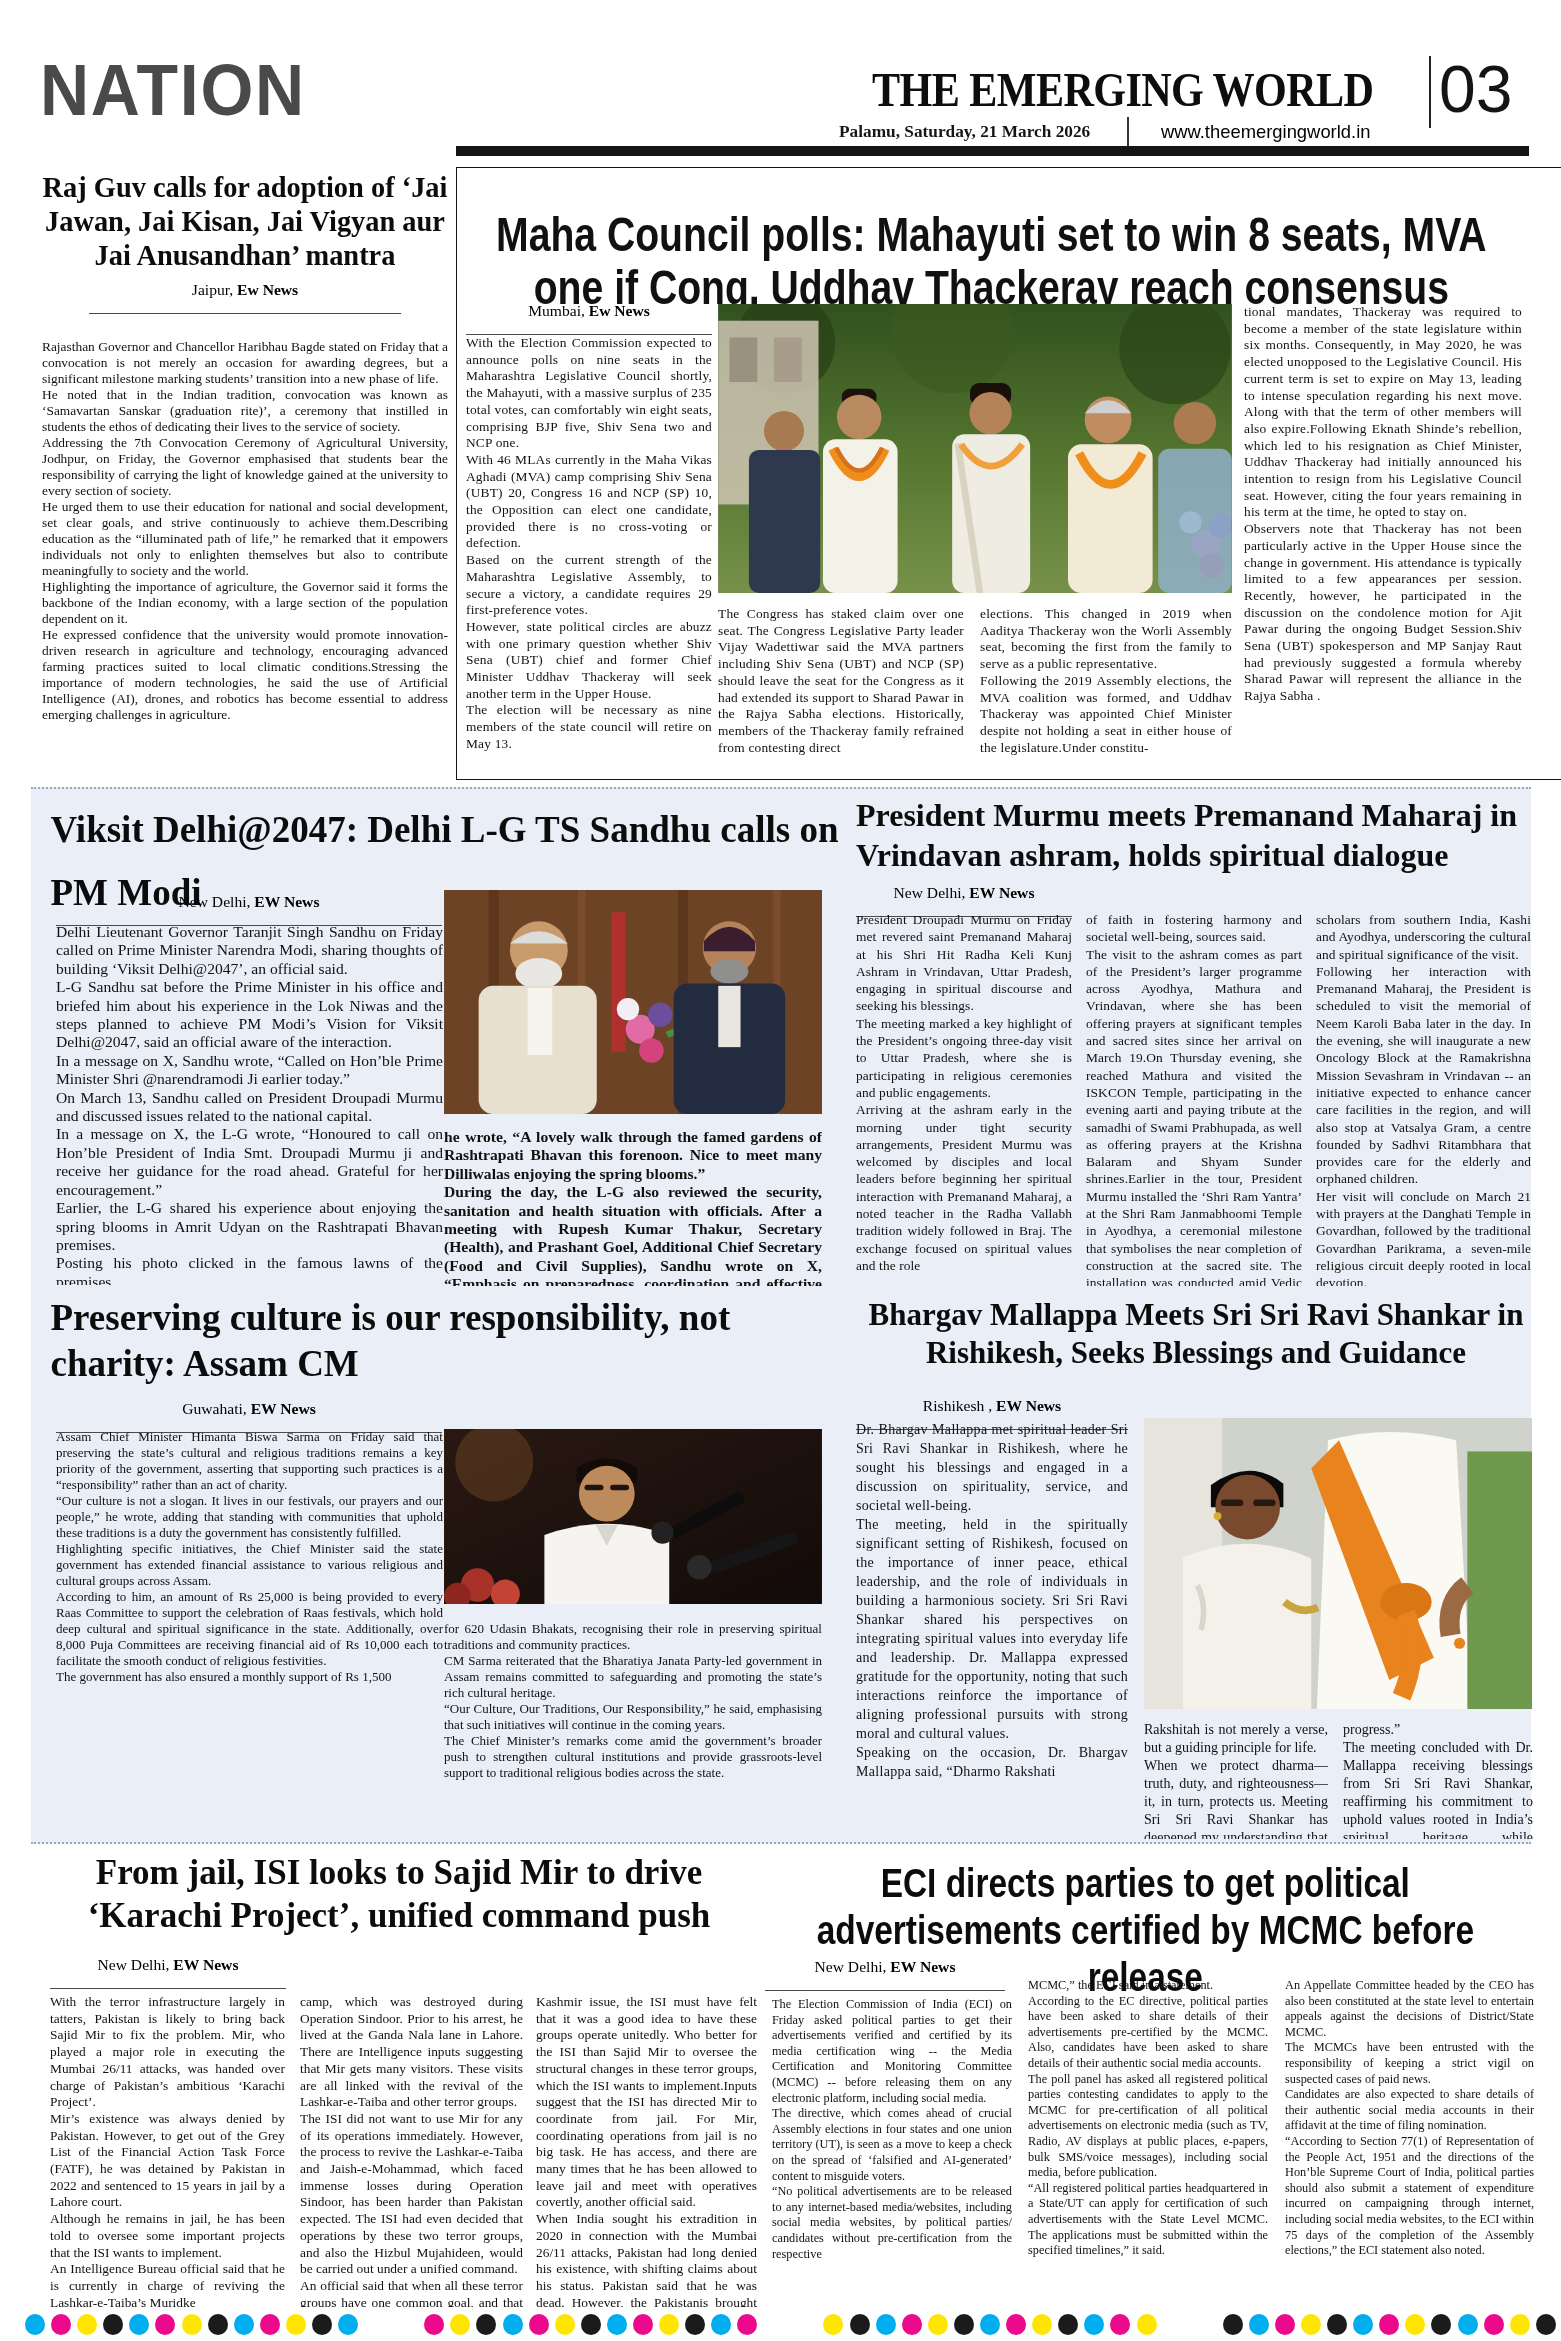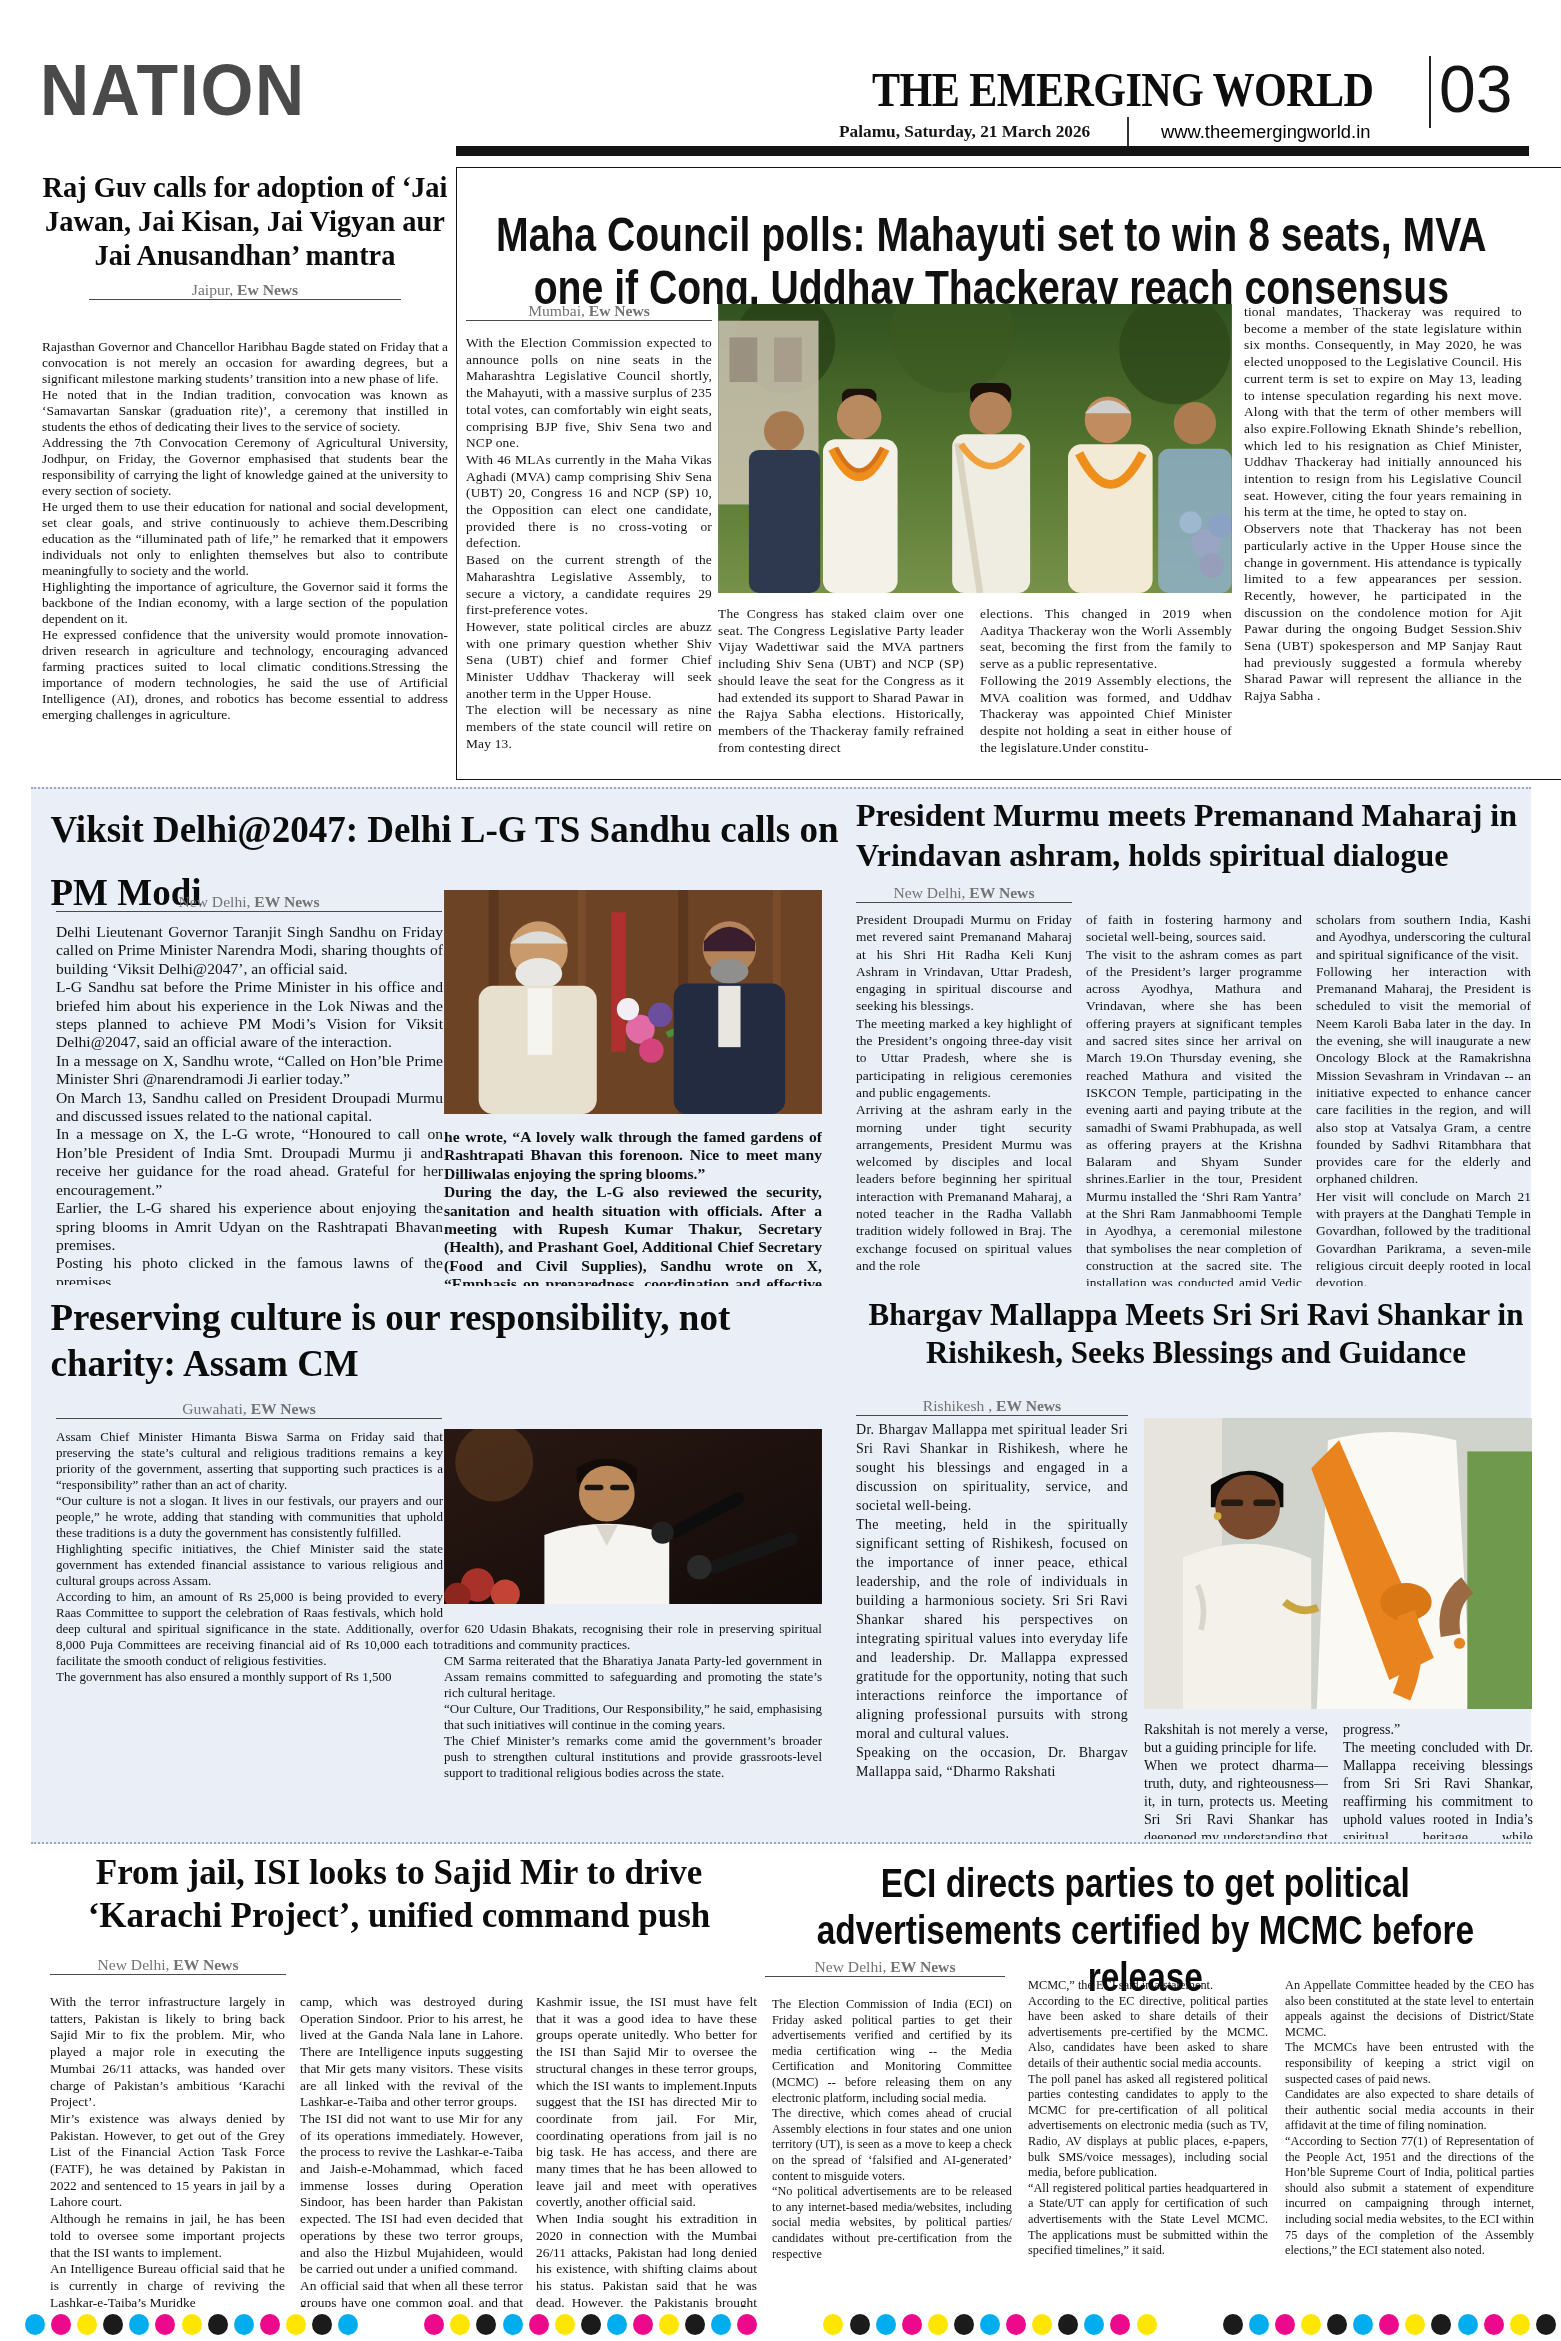--- a/index.html
+++ b/index.html
@@ -10,21 +10,21 @@
   .dateline-row{position:absolute;left:839px;top:117px;width:535px;display:flex;align-items:center;}
   .dateline{font-weight:bold;font-size:17.3px;color:#161616;}
   .vbar{display:inline-block;width:1.7px;height:29px;background:#333;margin:0 32px 0 37px;}
   .website{font-family:"Liberation Sans","DejaVu Sans",sans-serif;font-size:18.4px;color:#000000;}
   .pageno-block{position:absolute;left:1429px;top:56px;display:flex;align-items:flex-start;}
   .pgbar{display:inline-block;width:2.2px;height:72px;background:#222;margin-right:7.8px;}
   .pageno{font-family:"Liberation Sans","DejaVu Sans",sans-serif;font-size:66px;font-weight:500;line-height:66px;color:#141414;}
   .black-bar{position:absolute;left:456px;top:146px;width:1073px;height:9.5px;background:#141414;}
   
   .headline{font-weight:bold;color:#0c0c0c;margin:0;}
-  .byline{text-align:center;font-size:15.6px;color:#737373;border-bottom:1.7px solid #4a4a4a;padding-bottom:0;}
+  .byline{text-align:center;font-size:15.6px;color:#000000;border-bottom:1.7px solid #4a4a4a;padding-bottom:14px;}
   .byline b{font-weight:bold;}
   .colbox{position:absolute;overflow:hidden;text-align:justify;}
   .colbox p{margin:0;}
   
   .a1{position:absolute;left:42px;top:171px;width:406px;}
   .a1 .headline{font-size:28.4px;line-height:34px;text-align:center;}
   .a1 .byline{width:312px;margin:7.8px auto 0 auto;}
   .a1-body{position:absolute;left:42px;top:339px;width:406px;height:438px;overflow:hidden;text-align:justify;font-size:13.4px;line-height:16px;}
   .a1-body p{margin:0;}
   

